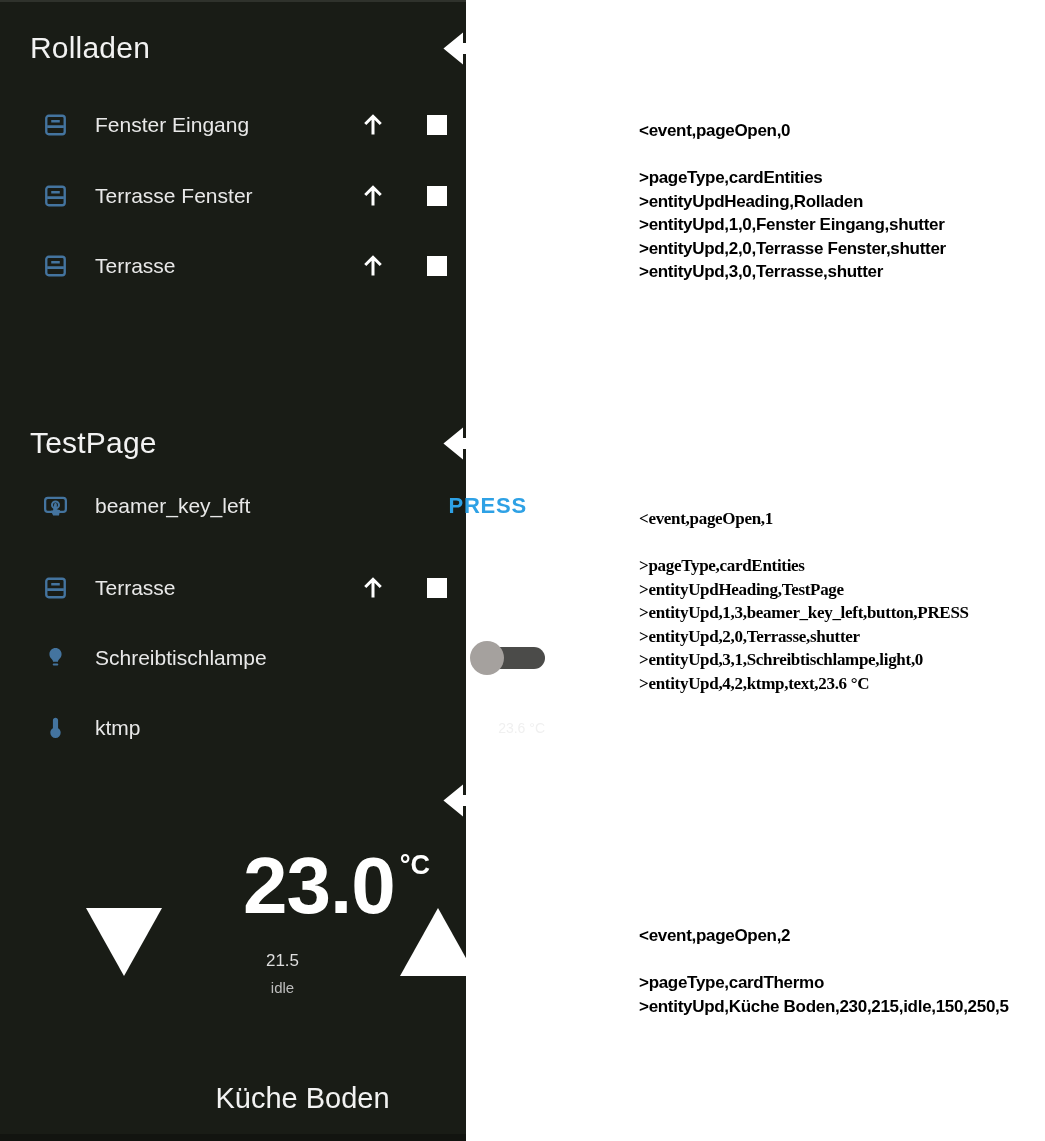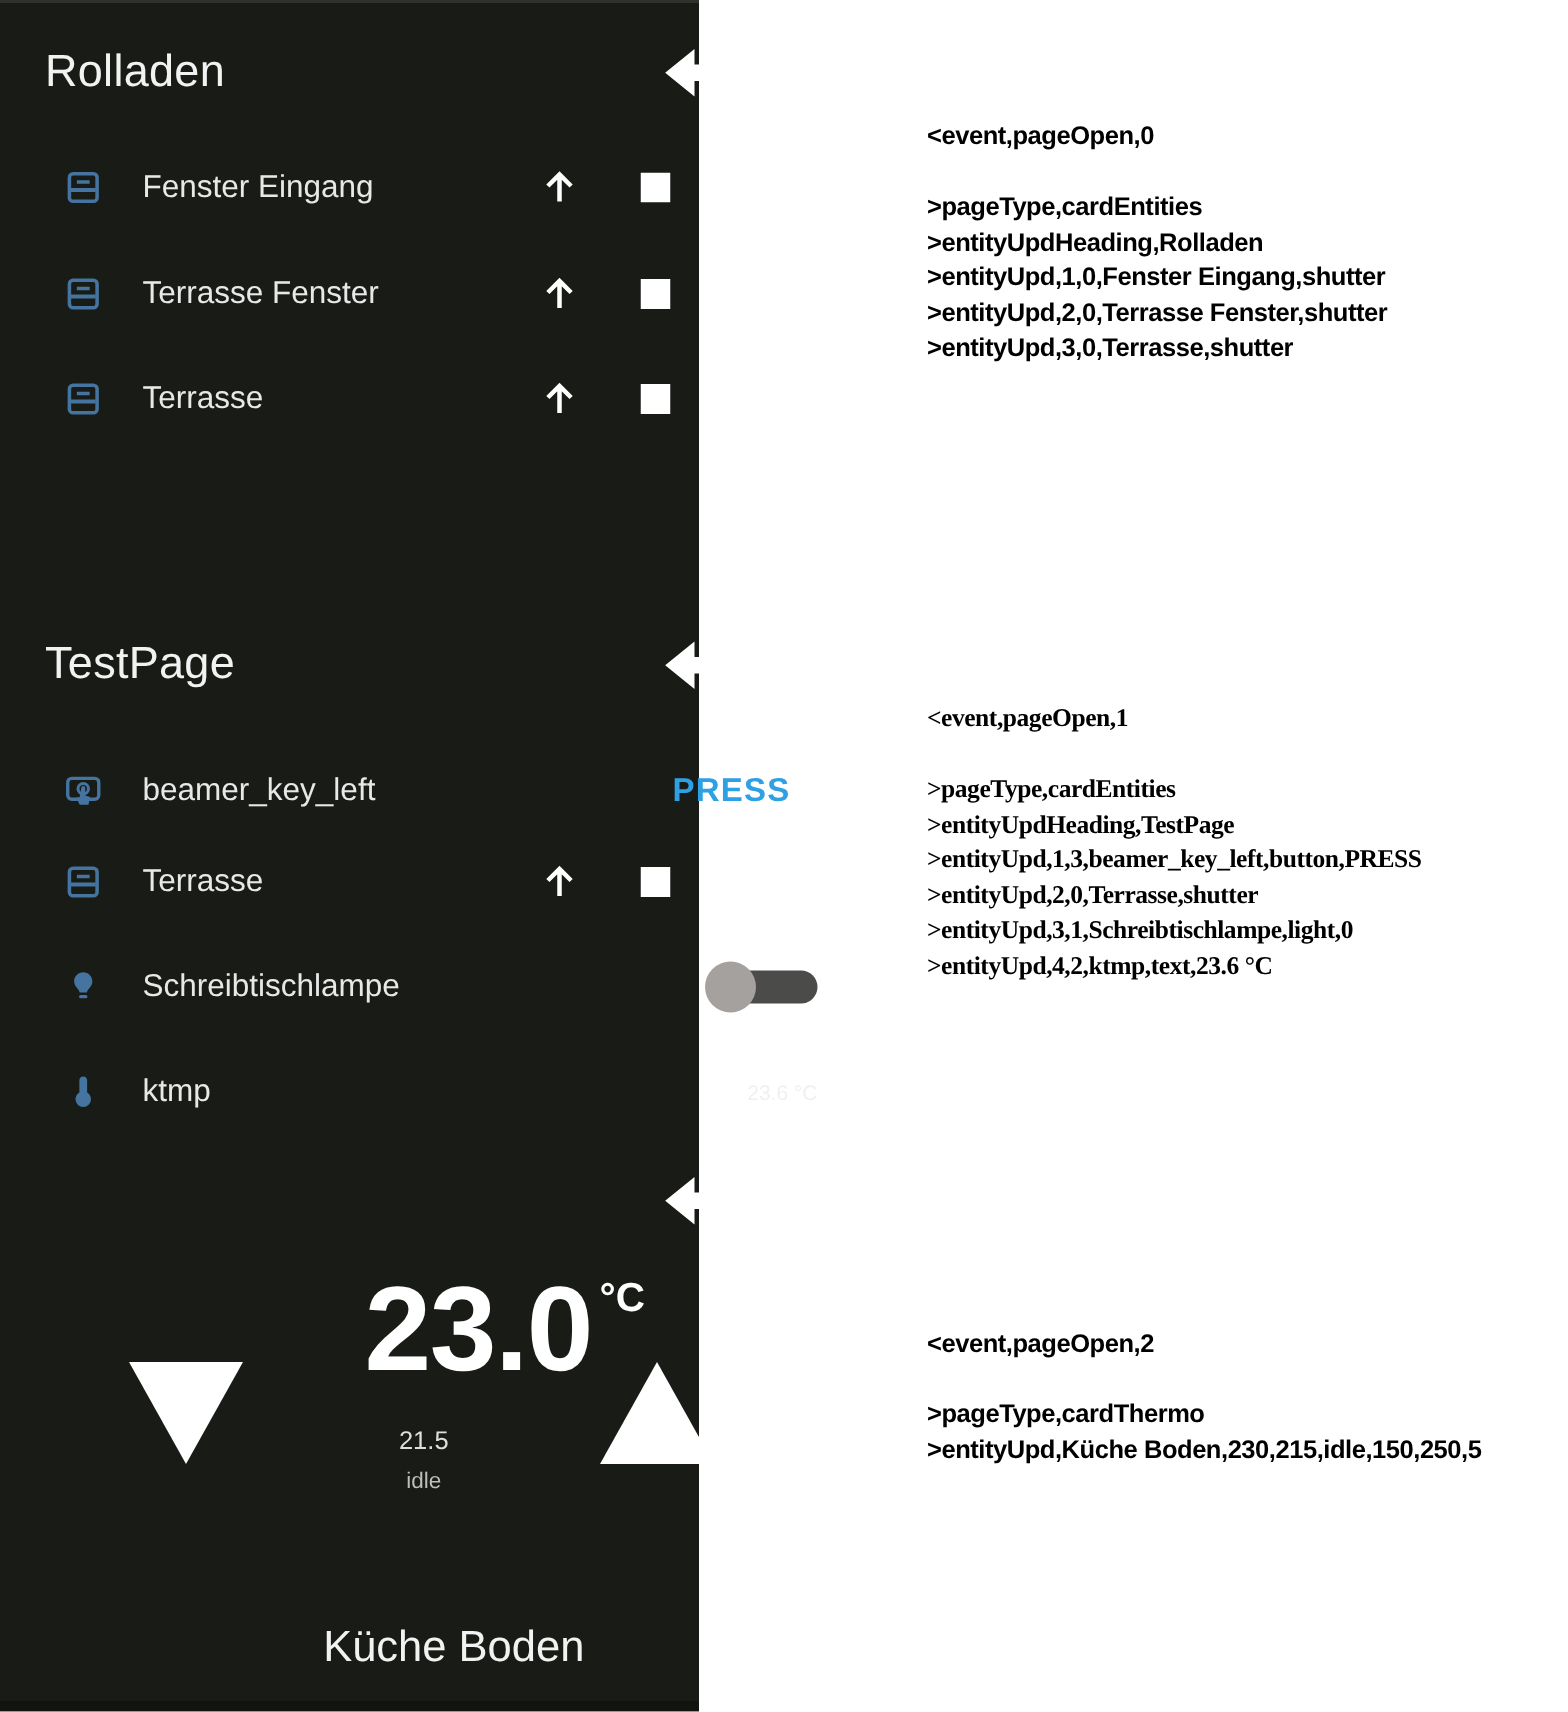--- a/index.html
+++ b/index.html
@@ -49,21 +49,21 @@
   .big-temp .digits{font-size:80px;font-weight:700;line-height:1;letter-spacing:-1px;}
   .big-temp .unit{display:inline-block;vertical-align:top;font-size:27px;font-weight:700;position:relative;top:4px;margin-left:5px;}
   .target-temp{position:absolute;left:0;width:565px;top:181px;text-align:center;font-size:17px;color:#dedede;}
   .hvac-state{position:absolute;left:0;width:565px;top:209px;text-align:center;font-size:15px;color:#bdbdbd;}
   .tri{position:absolute;top:136px;line-height:0;}
   .tri-down{left:84px;}
   .tri-up{left:398px;}
   .thermo-title{position:absolute;left:0;width:565px;top:312px;text-align:center;font-size:29px;color:#f2f2f2;margin-left:20px;}
 
   
-  .serial{position:absolute;left:618px;white-space:pre;font-size:17px;font-weight:700;line-height:23.5px;letter-spacing:-0.3px;color:#000000;}
+  .serial{position:absolute;left:639px;white-space:pre;font-size:17px;font-weight:700;line-height:23.5px;letter-spacing:-0.3px;color:#000000;margin-top:40px;}
   .serial-0{top:79px;}
   .serial-1{top:467px;font-family:Liberation Serif, serif;}
   .serial-2{top:884px;}
 </style>
 </head>
 <body>
 
 <div class="stage">
 
   <div class="panel">
@@ -152,21 +152,21 @@
               <polygon points="36,10.5 18,10.5 18,2 2,15 18,28 18,19.5 36,19.5" fill="#fff"></polygon>
             </svg>
           </span>
         <span>
             <svg width="44" height="37" viewBox="0 0 36 30">
               <polygon points="0,10.5 18,10.5 18,2 34,15 18,28 18,19.5 0,19.5" fill="#fff"></polygon>
             </svg>
           </span>
       </div>
 
-      <div class="row" style="top:112px">
+      <div class="row" style="top:91px">
         <span class="e-icon">
           <svg viewBox="0 0 24 24">
               <rect x="2.8" y="4.8" width="18.4" height="12.4" rx="2.4" fill="none" stroke="currentColor" stroke-width="2"></rect>
               <circle cx="12" cy="11" r="3.1" fill="none" stroke="currentColor" stroke-width="1.8"></circle>
               <path d="M10.8 10.6c0-.7.5-1.2 1.2-1.2s1.2.5 1.2 1.2v4.3l2.9.9-1 4.7h-5.2l-2.1-4.3 2-.1z" fill="currentColor"></path>
             </svg>
         </span>
         <span class="e-label">beamer_key_left</span>
         <span class="press">PRESS</span>
       </div>

